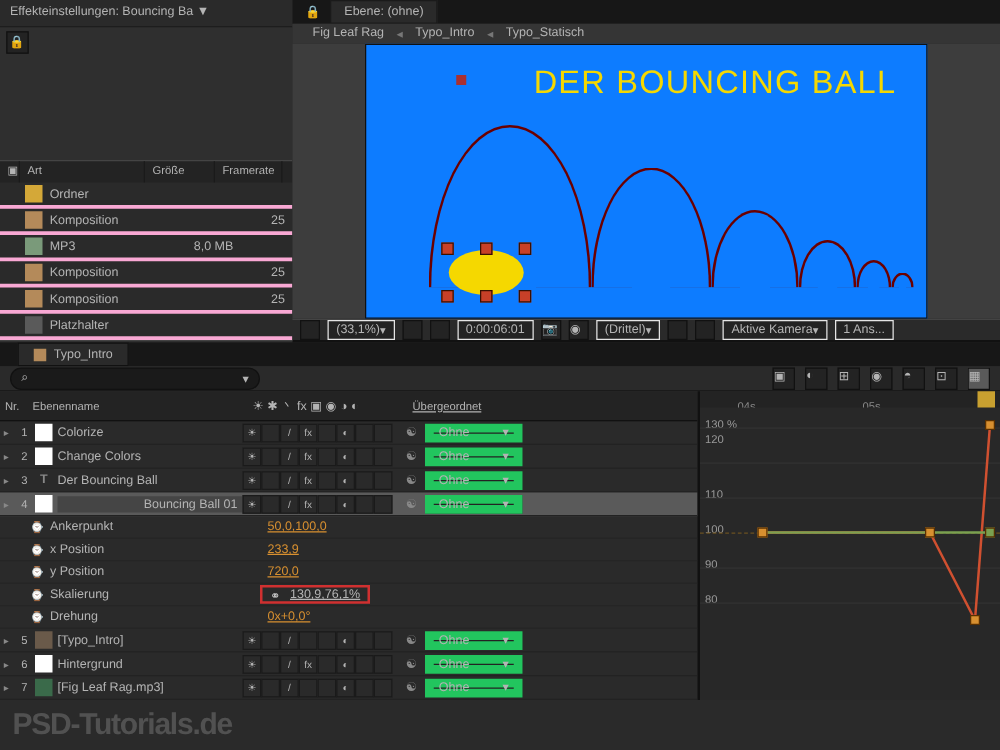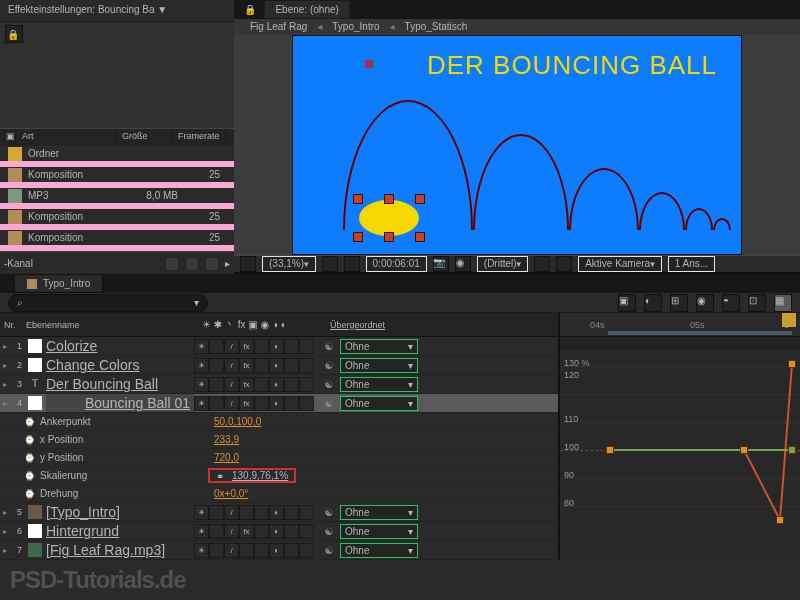--- a/index.html
+++ b/index.html
@@ -4,21 +4,21 @@
 <style>
 * { margin:0; padding:0; box-sizing:border-box; font-family:Arial,sans-serif; font-size:10px; color:#b4b4b4; }
 body { background:#2a2a2a; width:800px; height:600px; overflow:hidden; position:relative; }
 .top-panel { display:flex; height:272px; }
 .left-panel { width:234px; display:flex; flex-direction:column; background:#353535; }
 .effects-header { height:22px; background:#2a2a2a; padding:4px 8px; border-bottom:1px solid #1a1a1a; }
 .effects-content { flex:1; background:#2f2f2f; }
 .lock-btn { width:18px; height:18px; margin:3px 0 0 5px; background:#232323; border:1px solid #111; display:flex; align-items:center; justify-content:center; }
 .project-header { height:18px; background:#232323; display:flex; border-top:1px solid #444; }
 .ph-col { padding:2px 6px; border-right:1px solid #1a1a1a; font-size:9px; }
-.project-row { height:21px; display:flex; align-items:center; padding-left:8px; border-bottom:6px solid #f9a8d4; }
+.project-row { height:21px; display:flex; align-items:center; padding-left:20px; border-bottom:3px solid #f9a8d4; }
 .pr-icon { width:14px; height:14px; margin-right:6px; }
 .folder-icon { background:#d4a838; }
 .comp-icon { background:#b48a5a; }
 .mp3-icon { background:#7a9a7a; }
 .placeholder-icon { background:#5a5a5a; }
 .pr-name { width:98px; }
 .pr-size { width:60px; text-align:right; padding-right:8px; }
 .pr-fps { width:40px; text-align:right; padding-right:6px; }
 .project-footer { height:24px; background:#2a2a2a; border-top:1px solid #444; display:flex; align-items:center; padding:0 4px; gap:6px; }
 .footer-chip { width:14px; height:14px; background:#3a3a3a; border:1px solid #222; }
@@ -57,35 +57,35 @@
 .tlh-parent { width:110px; font-size:9px;text-decoration:underline; }
 .layer-row { height:19px; display:flex; align-items:center; border-bottom:1px solid #222; }
 .layer-row.selected { background:#5a5a5a; }
 .lr-arrow { width:10px; text-align:center; color:#888; font-size:8px; }
 .lr-nr { width:14px; text-align:right; font-size:9px; padding-right:2px; }
 .lr-icon { width:14px; height:14px; margin:0 4px; }
 .solid-white { background:#fff; }
 .text-layer { background:transparent; color:#888; font-weight:bold; text-align:center; line-height:14px; }
 .comp-layer { background:#6a5a4a; }
 .audio-layer { background:#3a6a4a; }
-.lr-name { width:148px; font-size:14px; overflow:hidden; white-space:nowrap;text-decoration:underline; }
+.lr-name { width:148px; font-size:10px; overflow:hidden; white-space:nowrap; }
 .lr-name.selected-name { background:#454545; padding:1px 4px;text-align:right; }
 .lr-switches { width:128px; display:flex; gap:0; }
 .sw { width:15px; height:15px; border:1px solid #1a1a1a; background:#2a2a2a; display:flex; align-items:center; justify-content:center; font-size:8px; }
 .lr-parent { display:flex; gap:4px; align-items:center; }
 .parent-link { width:14px; height:14px; display:flex; align-items:center; justify-content:center; color:#888; }
-.parent-drop { width:78px; height:15px; background:#232323; border:1px solid #22c55e; padding:0 4px; font-size:9px; display:flex; align-items:center; justify-content:space-between; }
+.parent-drop { width:78px; height:15px; background:#232323; border:7px solid #22c55e; padding:0 4px; font-size:9px; display:flex; align-items:center; justify-content:space-between; }
 .prop-row { height:18px; display:flex; align-items:center; padding-left:24px; border-bottom:1px solid #252525; }
 .prop-watch { width:14px; color:#888; font-size:9px; }
 .prop-name { width:166px; font-size:10px; padding-left:2px; }
 .prop-val { color:#d89030; font-size:10px; padding-left:10px; }
 .highlight-box { border:2px solid #d03030; padding:0 6px; margin-left:4px; display:flex; align-items:center; gap:4px; }
 .chain-icon { width:12px; height:10px; color:#ccc; }
 .underlined { text-decoration:underline; }
-.tl-right { flex:1; background:#232323; display:flex; flex-direction:column; position:relative; }
+.tl-right { flex:1; background:#232323; display:flex; position:relative; }
 .ruler { height:24px; background:#2a2a2a; border-bottom:1px solid #111; display:flex; align-items:center; position:relative; }
 .ruler-tick { position:absolute; font-size:9px; color:#888; }
 .playhead { position:absolute; top:0; width:14px; height:14px; background:#c8a030; }
 .graph-area { flex:1; background:#282828; position:relative;margin-top:13px; }
 .grid-h { position:absolute; left:0; right:0; height:1px; background:#323232; }
 .grid-h.dotted { border-top:1px dashed #6a5020; background:none; height:0; }
 .grid-label { position:absolute; left:4px; font-size:9px; color:#999; }
 .keyframe-sq { position:absolute; width:8px; height:8px; background:#d89030; border:1px solid #5a3000; }
 .watermark { position:absolute; bottom:6px; left:10px; font-size:24px; font-weight:bold; color:rgba(200,200,200,0.25); letter-spacing:-1px; }
 </style>
@@ -130,20 +130,26 @@
             <div class="pr-icon comp-icon"></div>
             <div class="pr-name">Komposition</div>
             <div class="pr-size"></div>
             <div class="pr-fps">25</div>
           </div>
           <div class="project-row">
             <div class="pr-icon comp-icon"></div>
             <div class="pr-name">Komposition</div>
             <div class="pr-size"></div>
             <div class="pr-fps">25</div>
+          </div>
+          <div class="project-row">
+            <div class="pr-icon placeholder-icon"></div>
+            <div class="pr-name">Platzhalter</div>
+            <div class="pr-size"></div>
+            <div class="pr-fps"></div>
           </div>
         </div>
       <div class="project-footer">
         <span>-Kanal</span>
         <div style="flex:1"></div>
         <div class="footer-chip"></div>
         <div class="footer-chip"></div>
         <div class="footer-chip"></div>
         <span>▸</span>
       </div>

